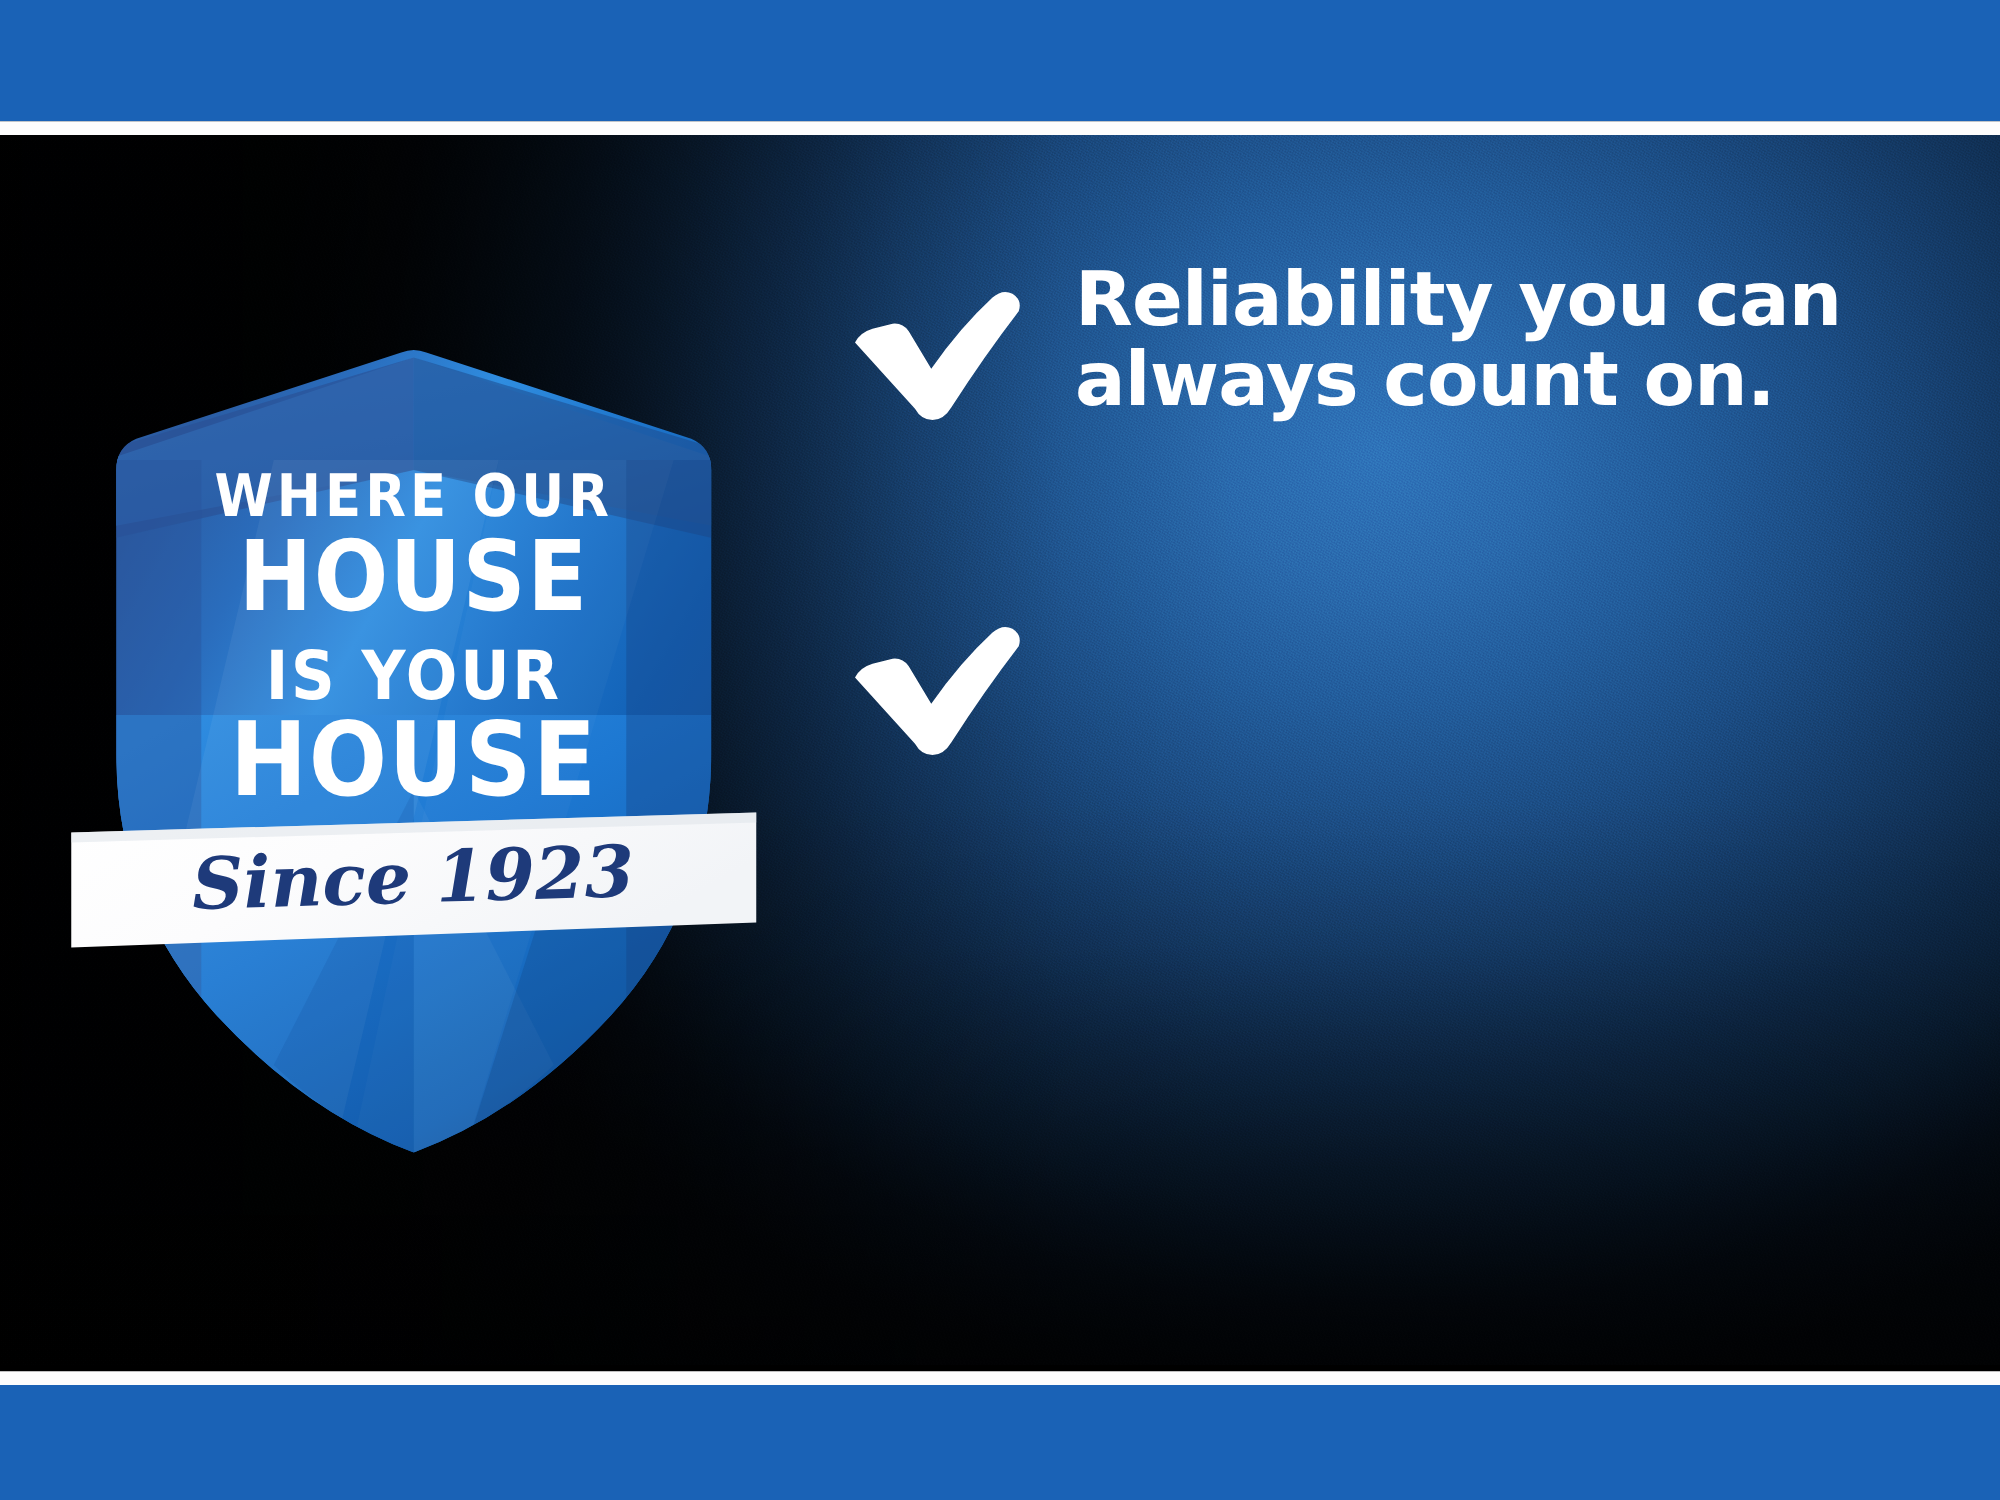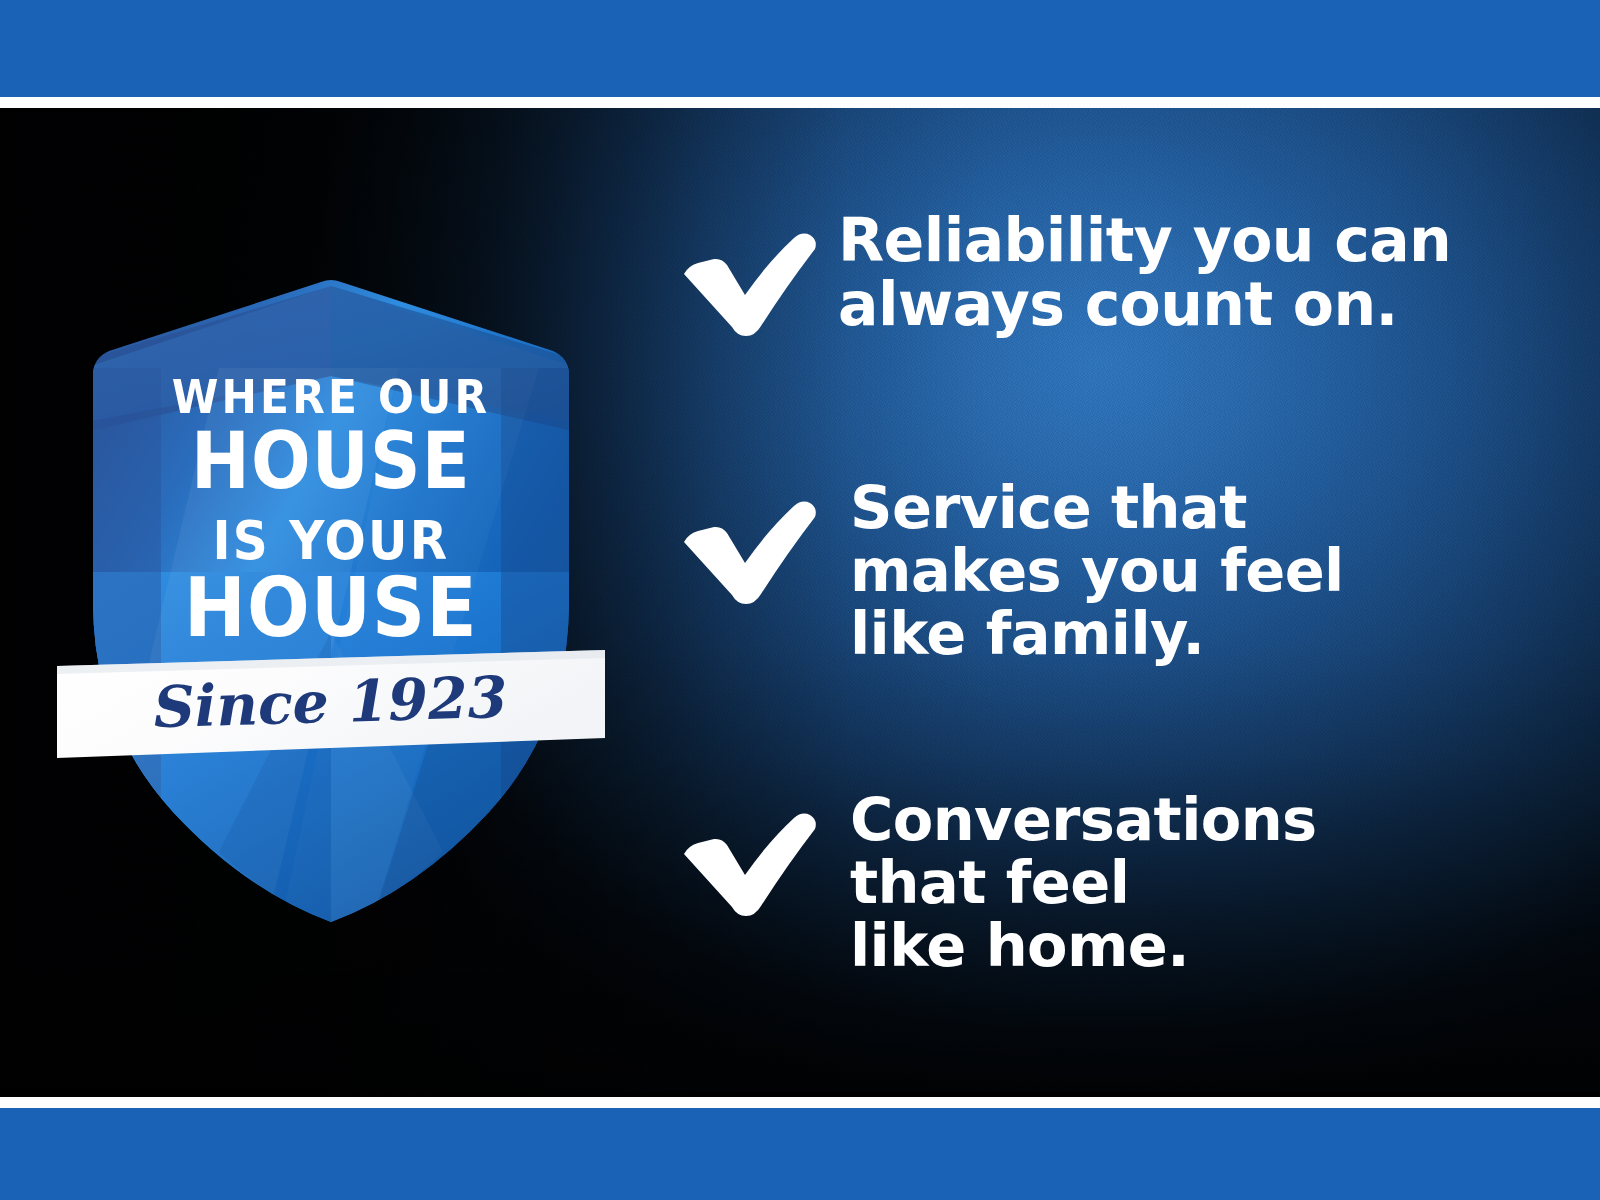--- a/index.html
+++ b/index.html
@@ -102,21 +102,21 @@
 
   
   #bullets {
     position:absolute;
     left:672px; top:100px;
     width:860px; height:830px;
   }
   .bullet {
     position:absolute;
     left:0; width:860px;
-    display:flex; align-items:flex-start;
+    display:flex; align-items:flex-start;gap:22px;
   }
   .bullet.b1 { top:0px; }
   .bullet.b2 { top:268px; }
   .bullet.b3 { top:580px; }
 
   .check {
     flex:0 0 auto;
     width:148px; height:120px;
     margin-top:14px;
     margin-left:4px;
@@ -253,37 +253,22 @@
       </div>
 
       <div class="bullet b2">
         <span class="check">
           <svg viewBox="0 0 148 120" xmlns="http://www.w3.org/2000/svg">
             <path d="M8 52 Q12 44 22 41 L38 37 Q46 36 51 43 L69 73
                      Q92 40 118 16 Q126 9 134 13 Q142 18 139 27
                      Q112 62 85 104 Q79 114 70 114 Q61 114 56 105 Z" fill="#ffffff"></path>
           </svg>
         </span>
-        <span class="blabel">Service that
-makes you feel
-like family.</span>
       </div>
 
-      <div class="bullet b3">
-        <span class="check">
-          <svg viewBox="0 0 148 120" xmlns="http://www.w3.org/2000/svg">
-            <path d="M8 52 Q12 44 22 41 L38 37 Q46 36 51 43 L69 73
-                     Q92 40 118 16 Q126 9 134 13 Q142 18 139 27
-                     Q112 62 85 104 Q79 114 70 114 Q61 114 56 105 Z" fill="#ffffff"></path>
-          </svg>
-        </span>
-        <span class="blabel">Conversations
-that feel
-like home.</span>
-      </div>
 
     </div>
   </div>
 
   <div class="hairline bottom"></div>
   <div class="band bottom"></div>
 
 </div>
 
 </body></html>

